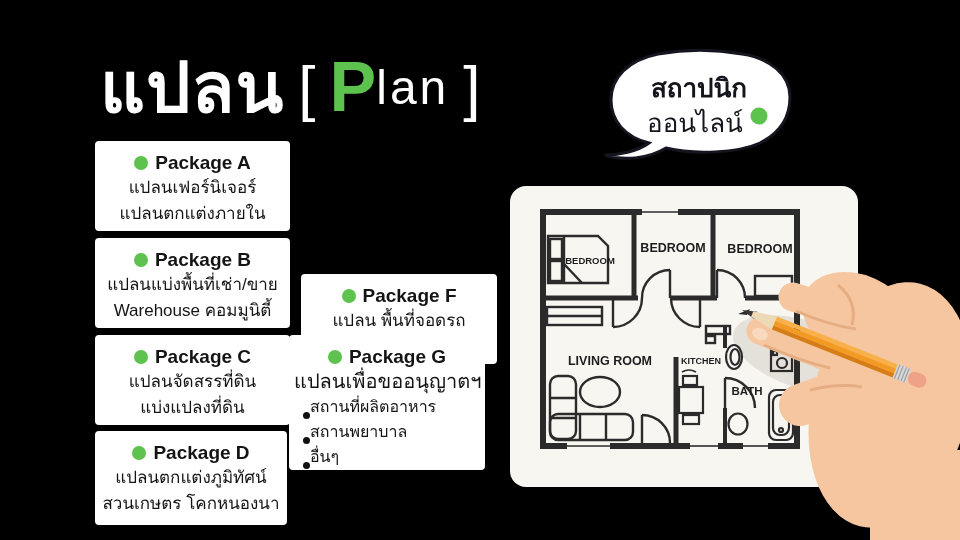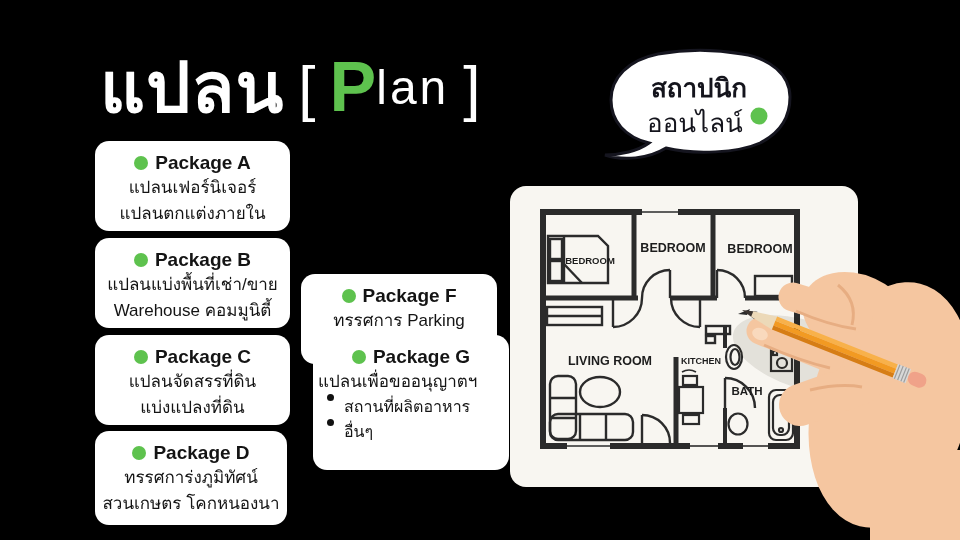--- a/index.html
+++ b/index.html
@@ -13,38 +13,38 @@
   .title .p-green{font-size:70px;font-weight:800;color:#5ec24e;}
   .title .lan{font-size:48px;font-weight:300;letter-spacing:3px;}
 
   
   .bubble{position:absolute;left:596px;top:44px;width:206px;height:118px;}
   .bubble text{fill:#14141c;}
   .bubble .t1{font-size:26px;font-weight:800;}
   .bubble .t2{font-size:26px;font-weight:500;}
 
   
-  .card{position:absolute;background:#fff;border-radius:14px;color:#141414;text-align:center;
+  .card{position:absolute;background:#fff;border-radius:4px;color:#141414;text-align:center;
         box-sizing:border-box;padding-top:8px;}
   .card .hdr{display:flex;justify-content:center;align-items:center;gap:7px;
              font-weight:800;font-size:19px;margin:3px 0 1px;}
   .dot{width:14px;height:14px;border-radius:50%;background:#5ec24e;flex:0 0 auto;}
   .card .ln{font-size:17px;line-height:26px;white-space:nowrap;}
 
   .card-a{left:95px;top:141px;width:195px;height:90px;}
   .card-b{left:95px;top:238px;width:195px;height:90px;}
   .card-c{left:95px;top:335px;width:195px;height:90px;}
   .card-d{left:95px;top:431px;width:192px;height:94px;}
   .card-e{left:301px;top:141px;width:196px;height:91px;}
   .card-f{left:301px;top:238px;width:196px;height:90px;margin-top:36px;}
-  .card-g{left:313px;top:335px;width:196px;height:135px;}
-
-  .card-g .g-intro{font-size:17px;line-height:25px;text-align:left;padding-left:5px;white-space:nowrap;}
+  .card-g{left:289px;top:335px;width:196px;height:135px;}
+
+  .card-g .g-intro{font-size:20px;line-height:25px;text-align:left;padding-left:5px;white-space:nowrap;}
   .g-list{margin:0;padding:0 0 0 14px;list-style:none;text-align:left;}
-  .g-list li{display:flex;align-items:flex-start;gap:10px;font-size:16px;line-height:25px;}
+  .g-list li{display:flex;align-items:flex-end;gap:0;font-size:16px;line-height:25px;}
   .g-list .b{width:7px;height:7px;border-radius:50%;background:#111;flex:0 0 auto;}
 
   
   .plan-card{position:absolute;left:510px;top:186px;width:348px;height:301px;
              background:#f8f6f1;border-radius:16px;}
   .plan-card svg{display:block;}
   .plan-line{stroke:#2b2b2b;fill:none;}
   .room-label{fill:#1d1d1d;font-weight:700;}
 
   
@@ -98,43 +98,48 @@
     </div>
     <div class="ln">แปลนจัดสรรที่ดิน</div>
     <div class="ln">แบ่งแปลงที่ดิน</div>
   </div>
 
   <div class="card card-d">
     <div class="hdr">
       <span class="dot"></span>
       <span>Package D</span>
     </div>
-    <div class="ln">ทรรศการ่งภูมิทัศน์</div>
+    <div class="ln">แปลนตกแต่งภูมิทัศน์</div>
     <div class="ln">สวนเกษตร โคกหนองนา</div>
   </div>
 
 
   <div class="card card-f">
     <div class="hdr">
       <span class="dot"></span>
       <span>Package F</span>
     </div>
+    <div class="ln">แปลน พื้นที่จอดรถ</div>
     <div class="ln">ทรรศการ Parking</div>
   </div>
 
   <div class="card card-g">
     <div class="hdr">
       <span class="dot"></span>
       <span>Package G</span>
     </div>
     <div class="g-intro">แปลนเพื่อขออนุญาตฯ</div>
     <ul class="g-list">
       <li>
         <span class="b"></span>
         <span>สถานที่ผลิตอาหาร</span>
+      </li>
+      <li>
+        <span class="b"></span>
+        <span>สถานพยาบาล</span>
       </li>
       <li>
         <span class="b"></span>
         <span>อื่นๆ</span>
       </li>
     </ul>
   </div>
 
   <div class="plan-card">
     <svg width="348" height="301" viewBox="0 0 348 301">

